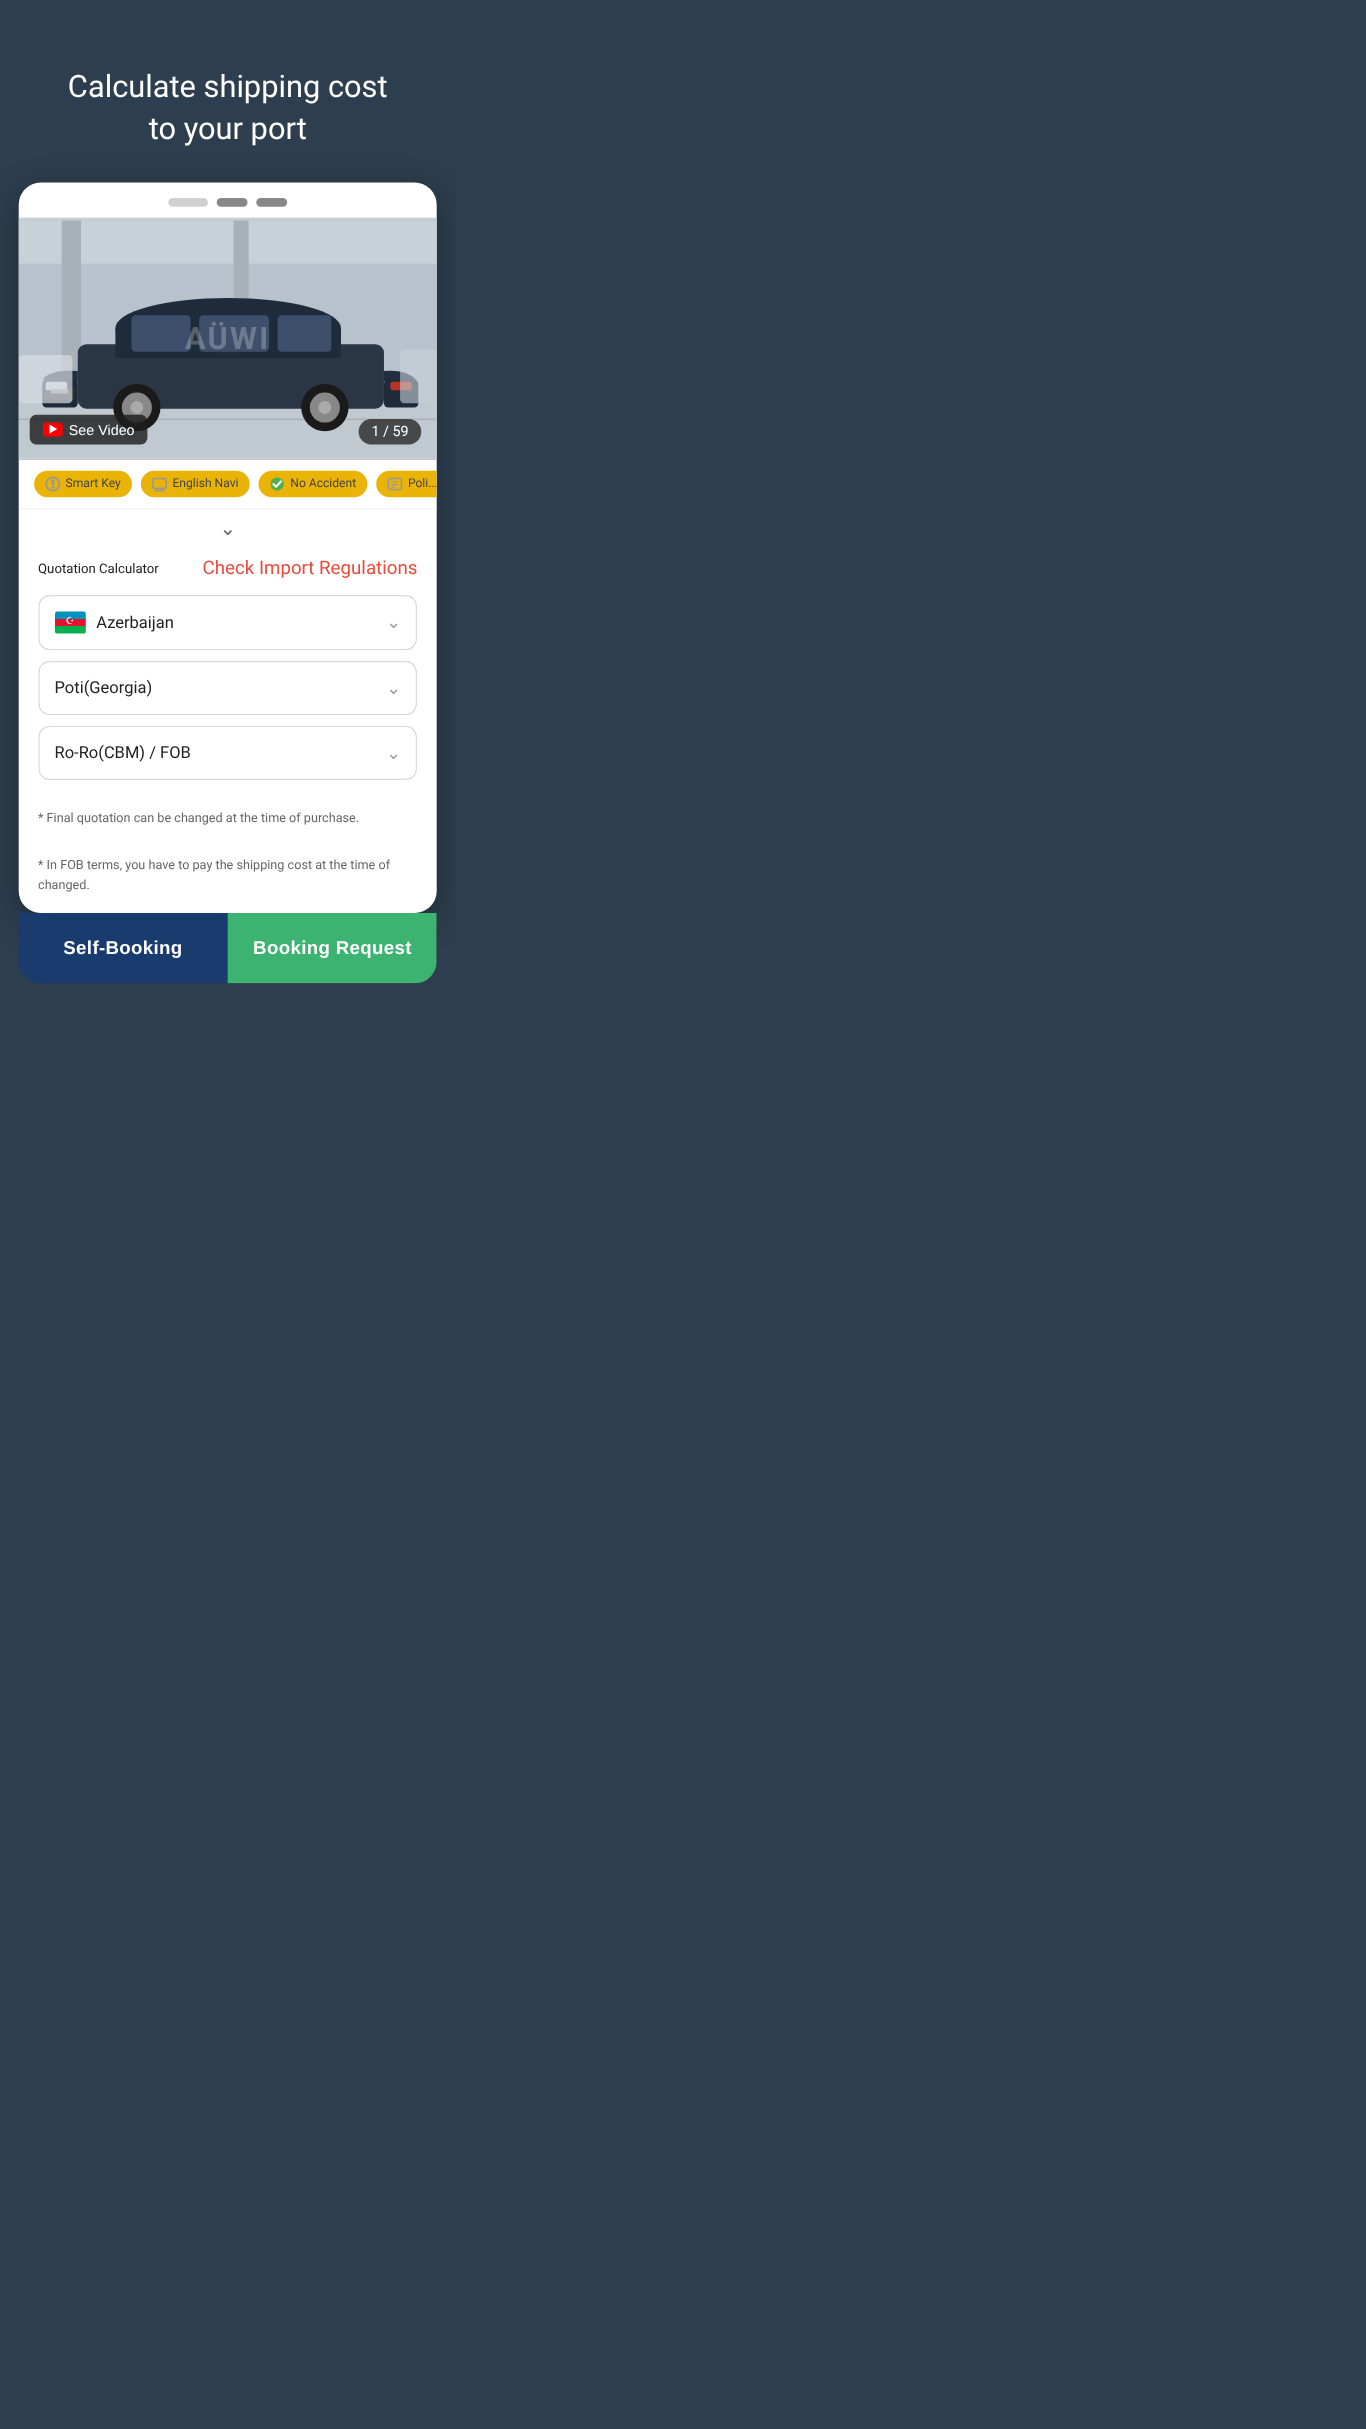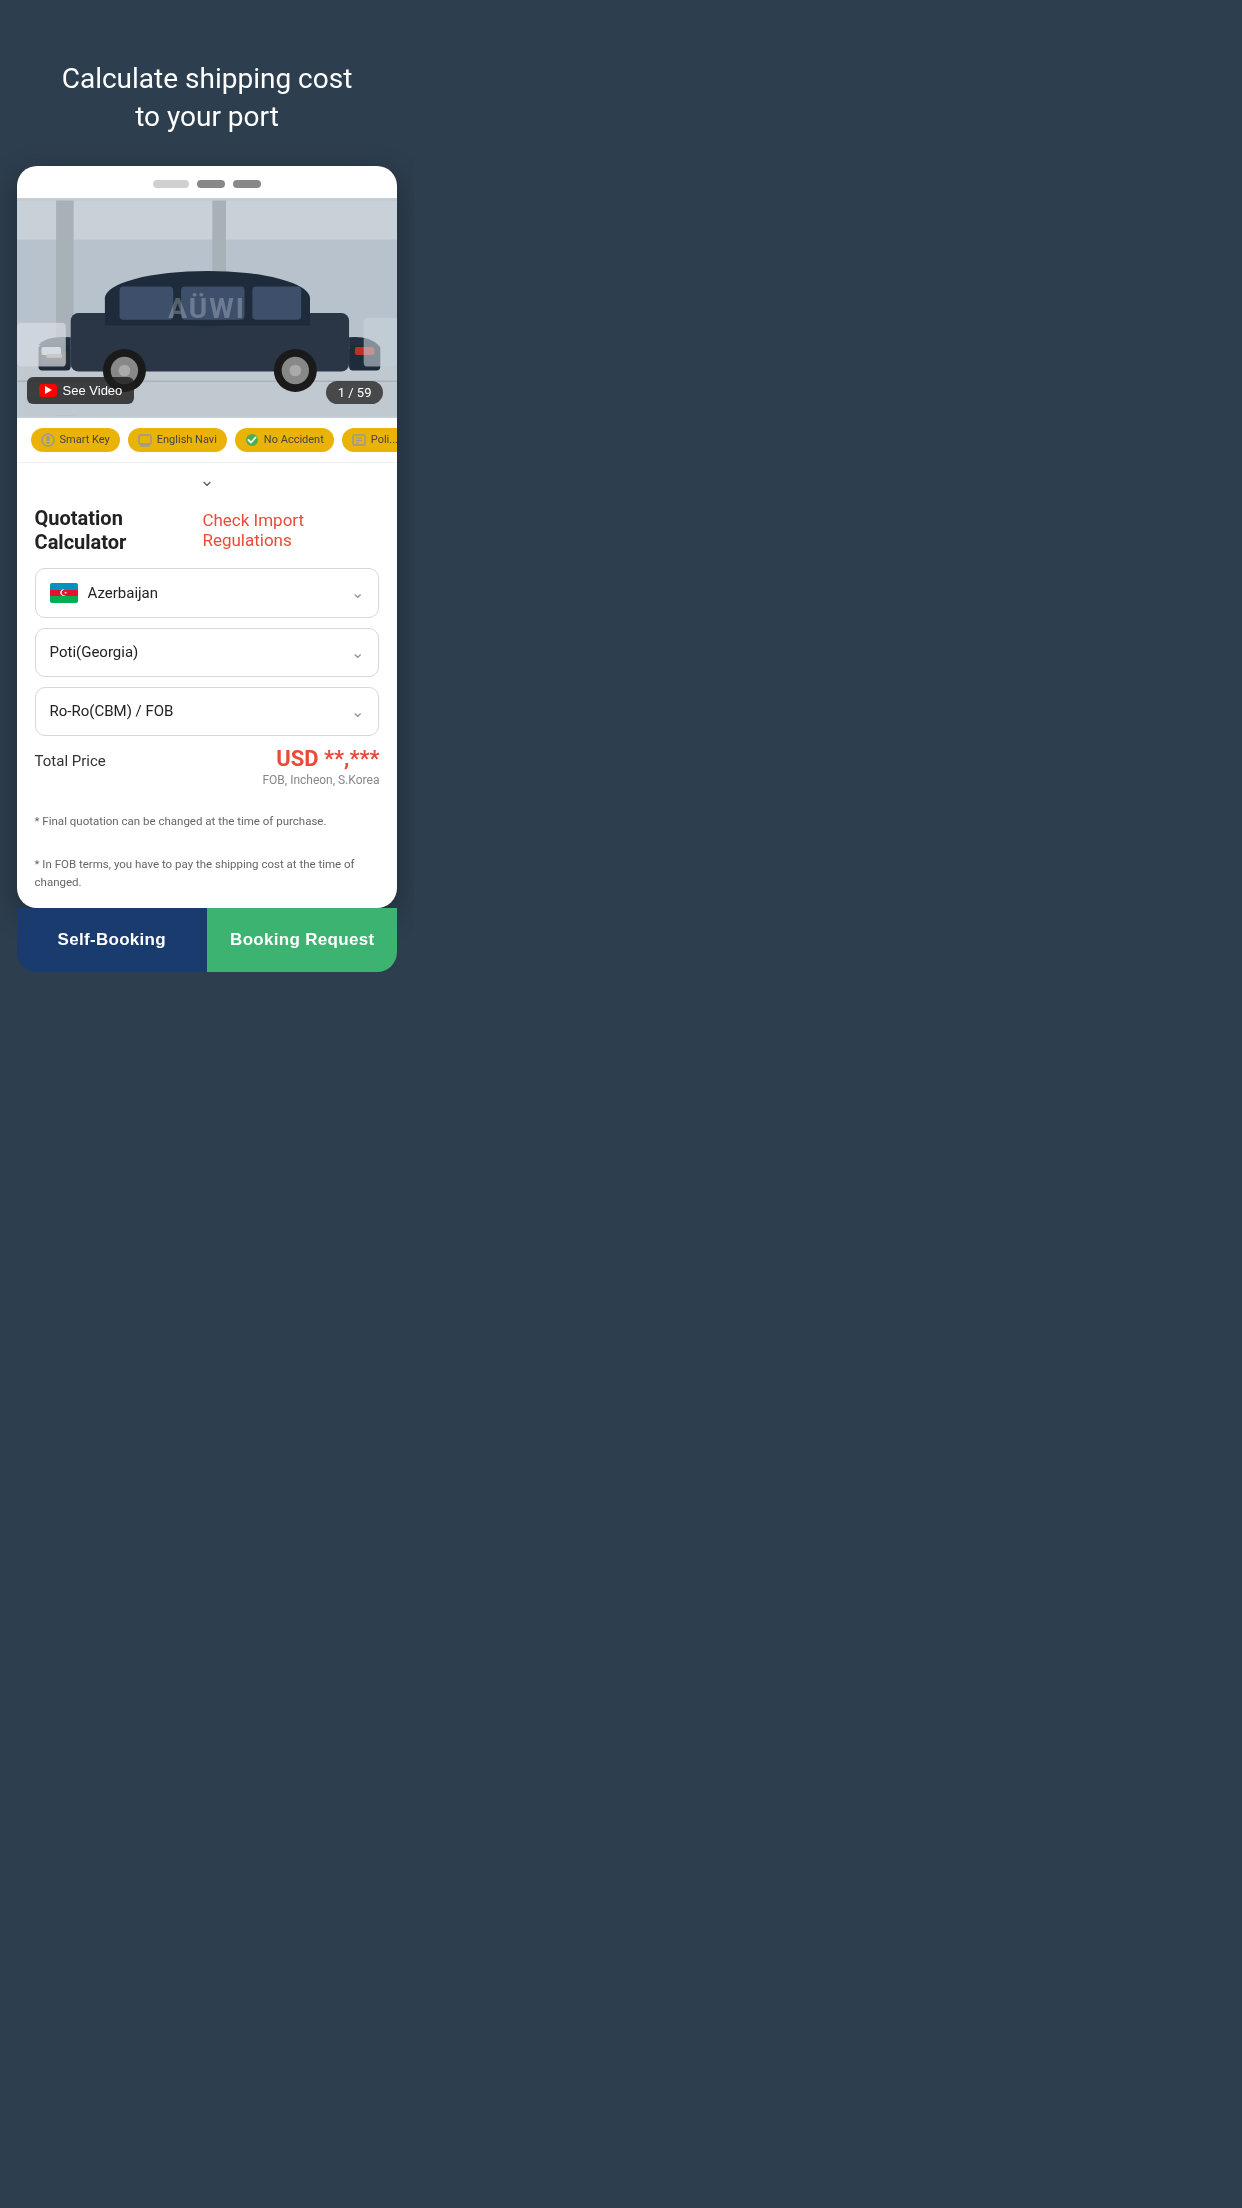--- a/index.html
+++ b/index.html
@@ -165,22 +165,22 @@
     }
 
     .quotation-header {
       display: flex;
       justify-content: space-between;
       align-items: center;
       margin-bottom: 14px;
     }
 
     .quotation-title {
-      font-size: 20px;
-      font-weight: 700;
+      font-size: 12px;
+      font-weight: 400;
       color: #222;
     }
 
     .check-import-link {
       color: #e84b3a;
       font-size: 17px;
       text-decoration: none;
       cursor: pointer;
     }
 
@@ -463,29 +463,20 @@
       <span class="dropdown-arrow">⌄</span>
     </div>
 
     <div class="dropdown-field">
       <div class="dropdown-left">
         <span class="dropdown-label">Ro-Ro(CBM) / FOB</span>
       </div>
       <span class="dropdown-arrow">⌄</span>
     </div>
 
-    <div class="total-price-row">
-      <span class="total-price-label">Total Price</span>
-      <div class="total-price-value">
-        <div class="price-main">
-          <span style="font-size:22px;font-weight:700;color:#e84b3a;">USD&nbsp;</span><span style="font-size:22px;font-weight:700;color:#e84b3a;">**,***</span>
-        </div>
-        <div class="price-fob">FOB, Incheon, S.Korea</div>
-      </div>
-    </div>
 
     <p class="disclaimer">* Final quotation can be changed at the time of purchase.</p>
     <p class="disclaimer">* In FOB terms, you have to pay the shipping cost at the time of changed.</p>
   </div>
 
 </div>
 
 <div class="bottom-buttons">
   <button class="btn-self-booking">Self-Booking</button>
   <button class="btn-booking-request">Booking Request</button>

